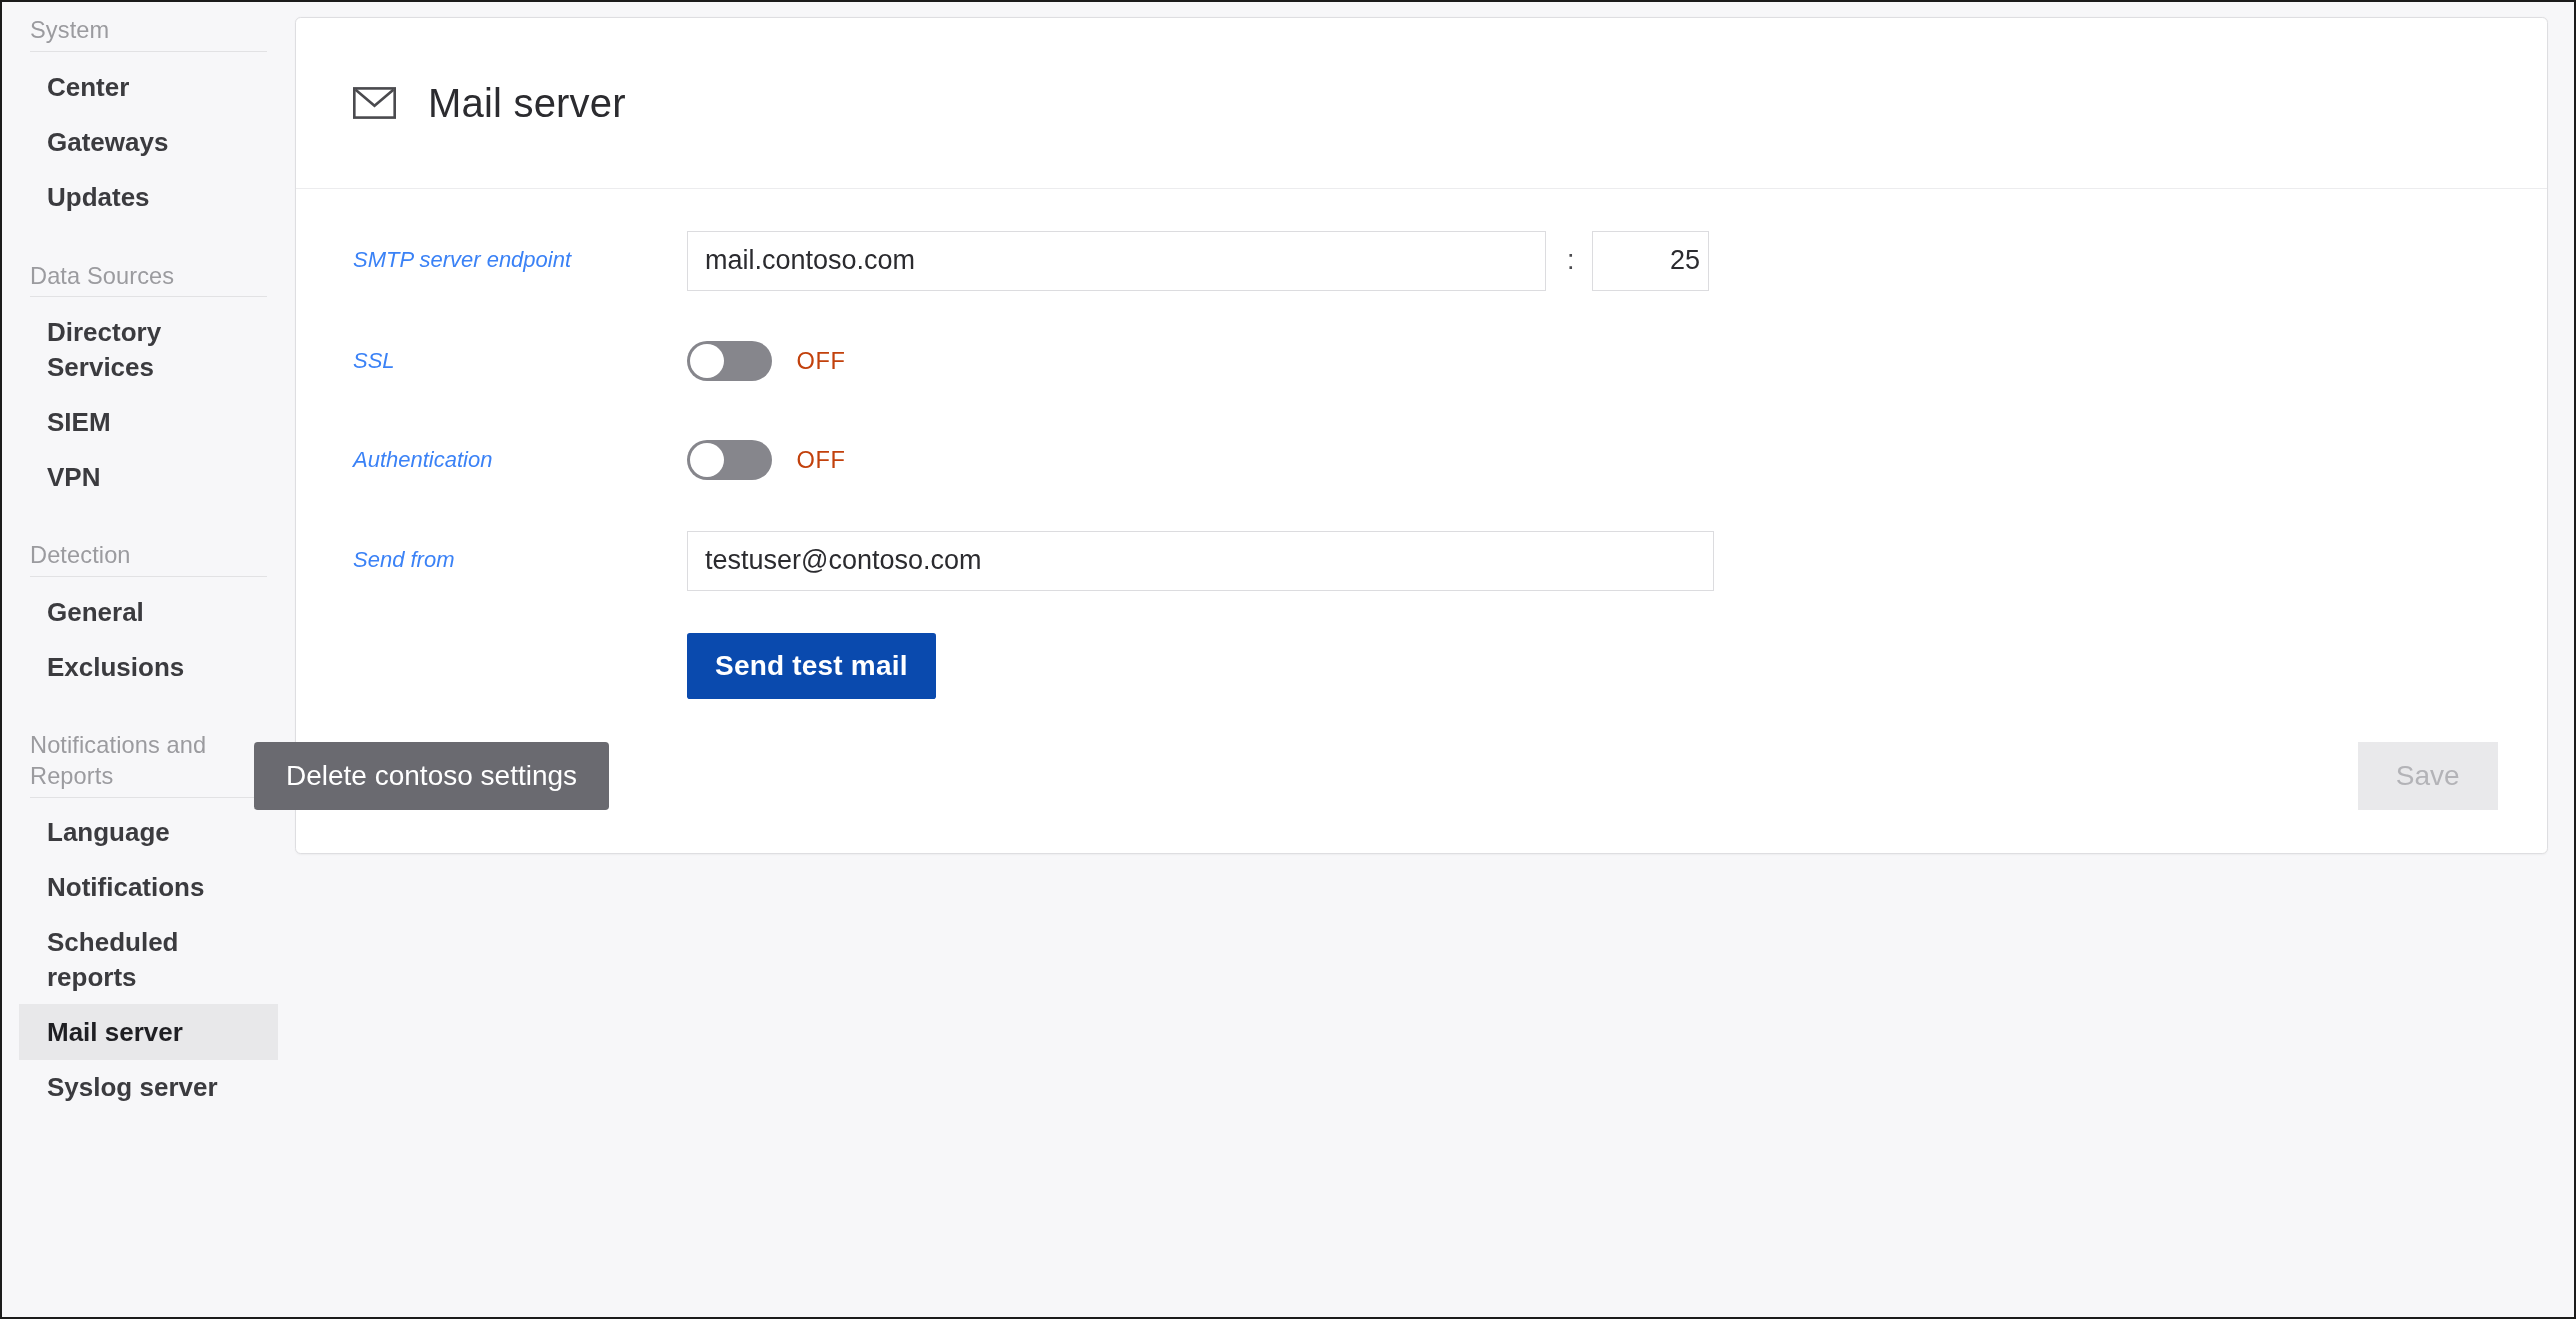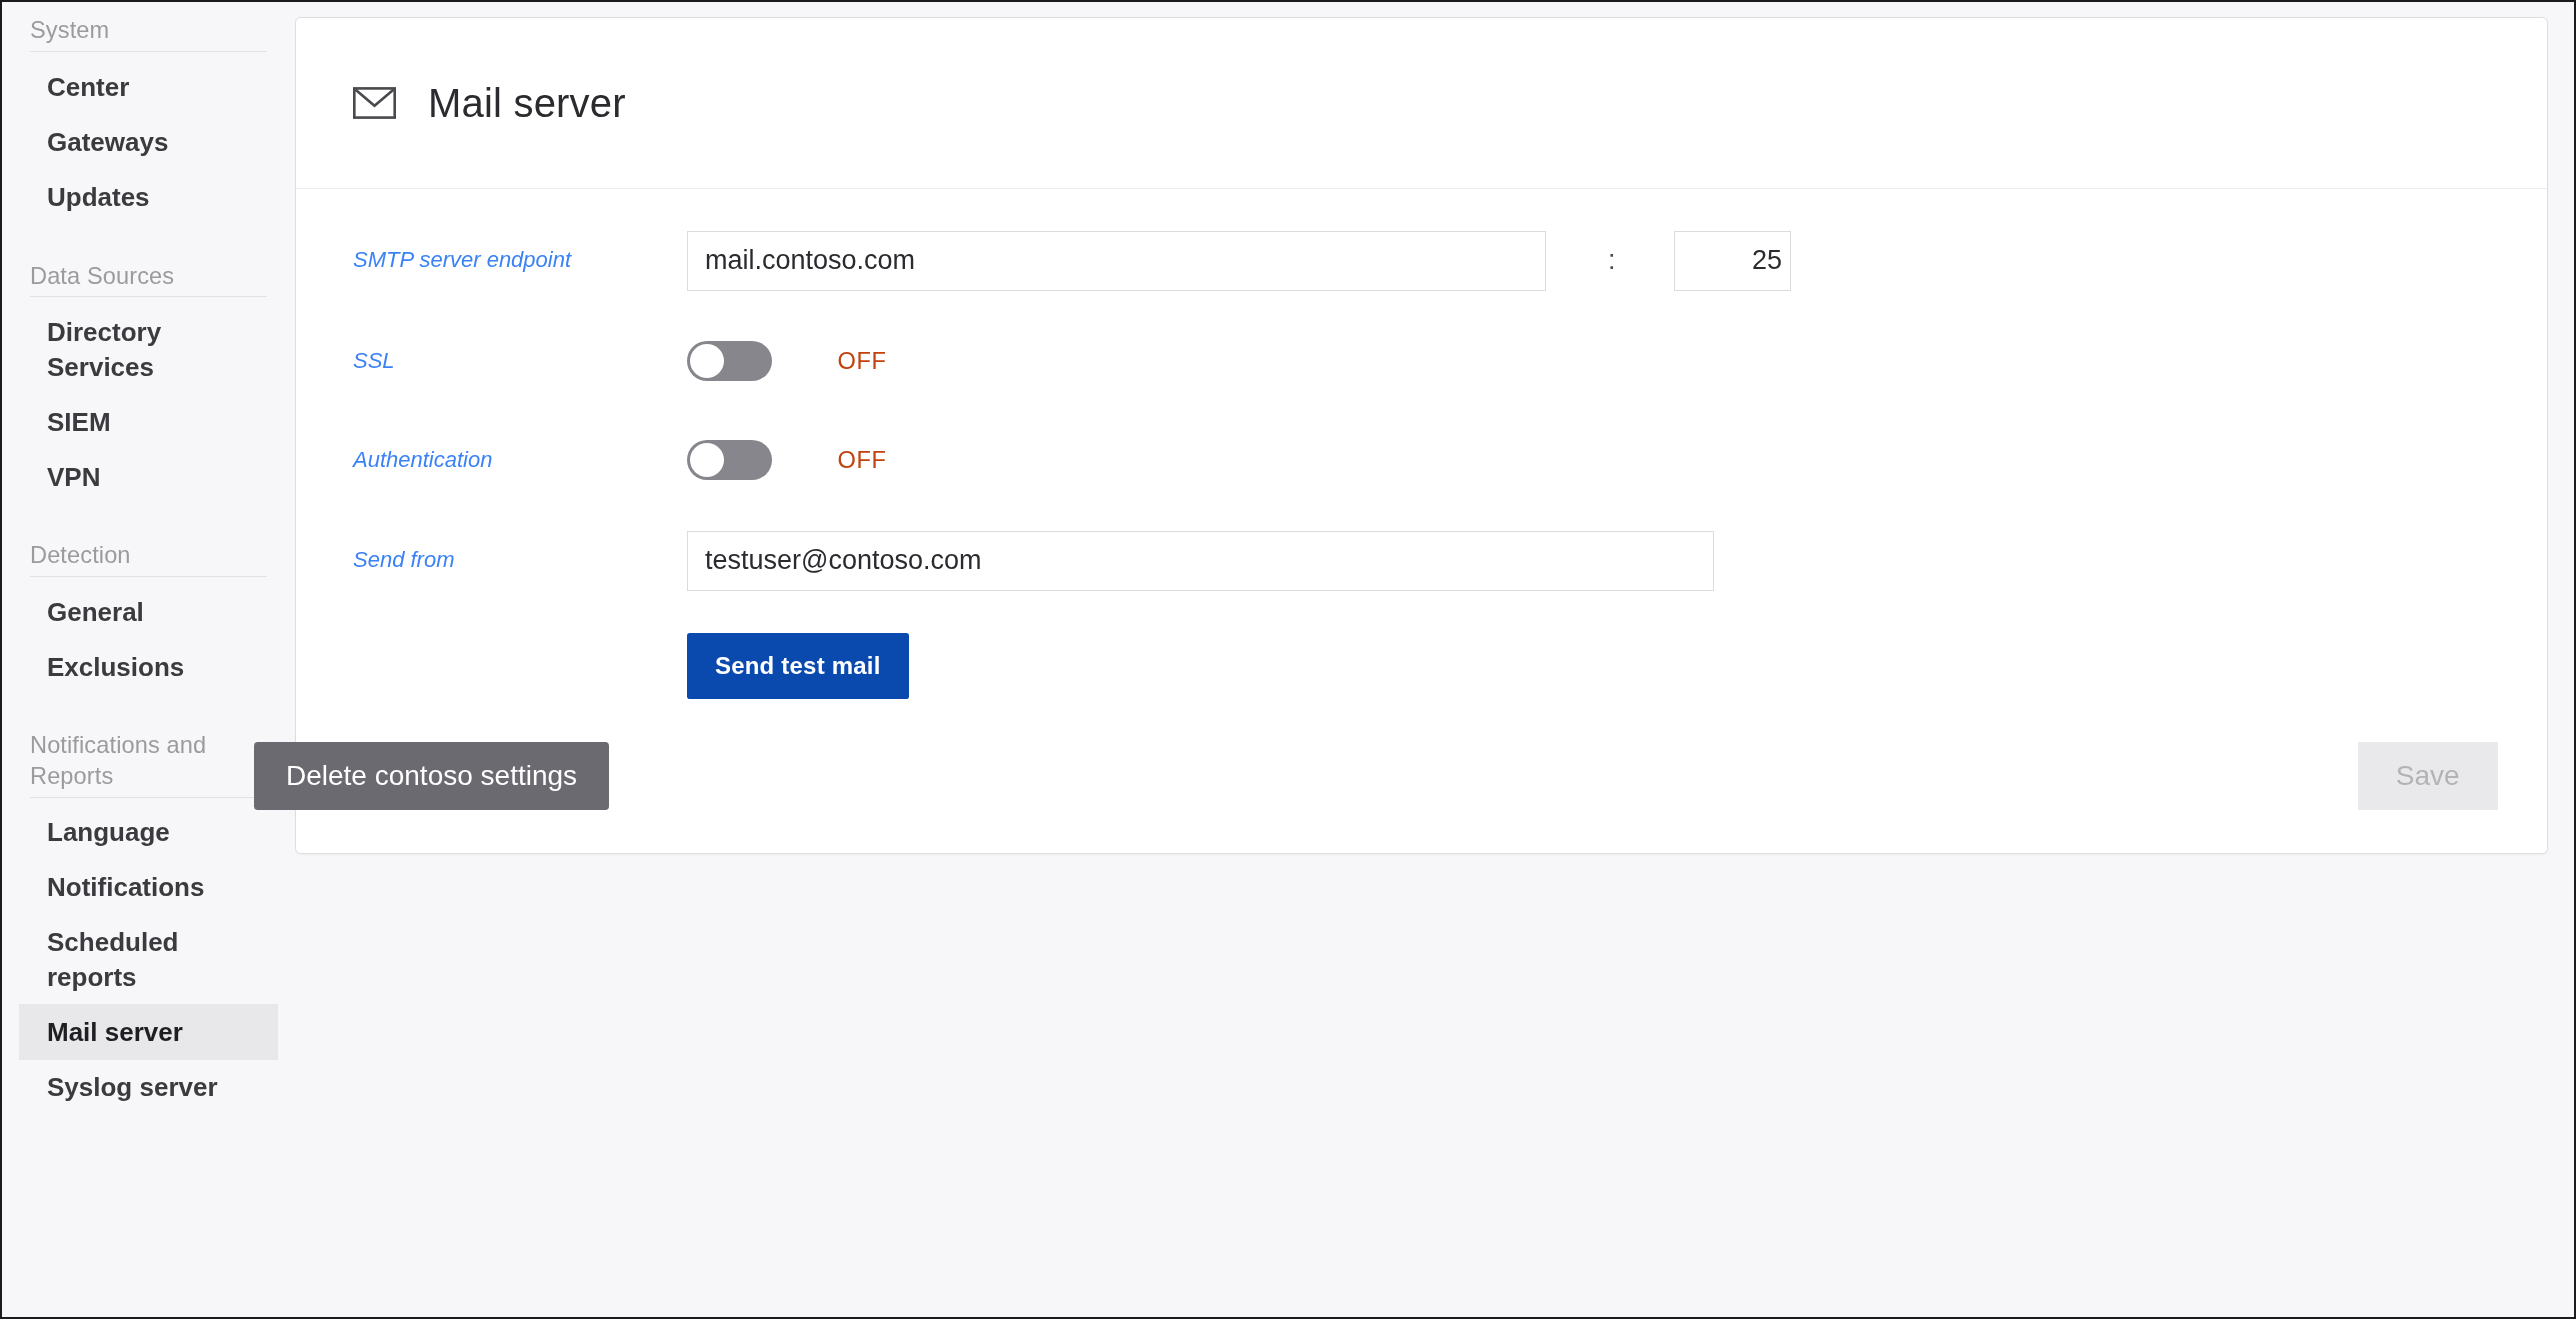--- a/index.html
+++ b/index.html
@@ -115,21 +115,20 @@
     font-size: 22px;
     color: #3b82f6;
     font-weight: 400;
     line-height: 1.3;
     font-style: italic;
   }
   .row-control {
     display: flex;
     align-items: center;
     flex: 1 1 auto;
-    gap: 41px;
   }
 
   .txt-input {
     height: 60px;
     border: 0.9px solid #dcdcdf;
     background: #ffffff;
     font-family: "Liberation Sans", sans-serif;
     font-size: 27px;
     color: #2b2b2f;
     padding: 0 17px;
@@ -180,21 +179,21 @@
     padding: 0 0 0 57px;
     margin-bottom: 43px;
   }
   .btn-row .spacer { flex: 0 0 334px; }
   .btn-primary {
     background: #0a4aae;
     color: #ffffff;
     border: none;
     border-radius: 2.8px;
     font-family: "Liberation Sans", sans-serif;
-    font-size: 24px;
+    font-size: 28px;
     font-weight: 700;
     padding: 0 28px;
     height: 66px;
     cursor: pointer;
     letter-spacing: 0.2px;
   }
 
   .panel-footer {
     display: flex;
     align-items: center;

